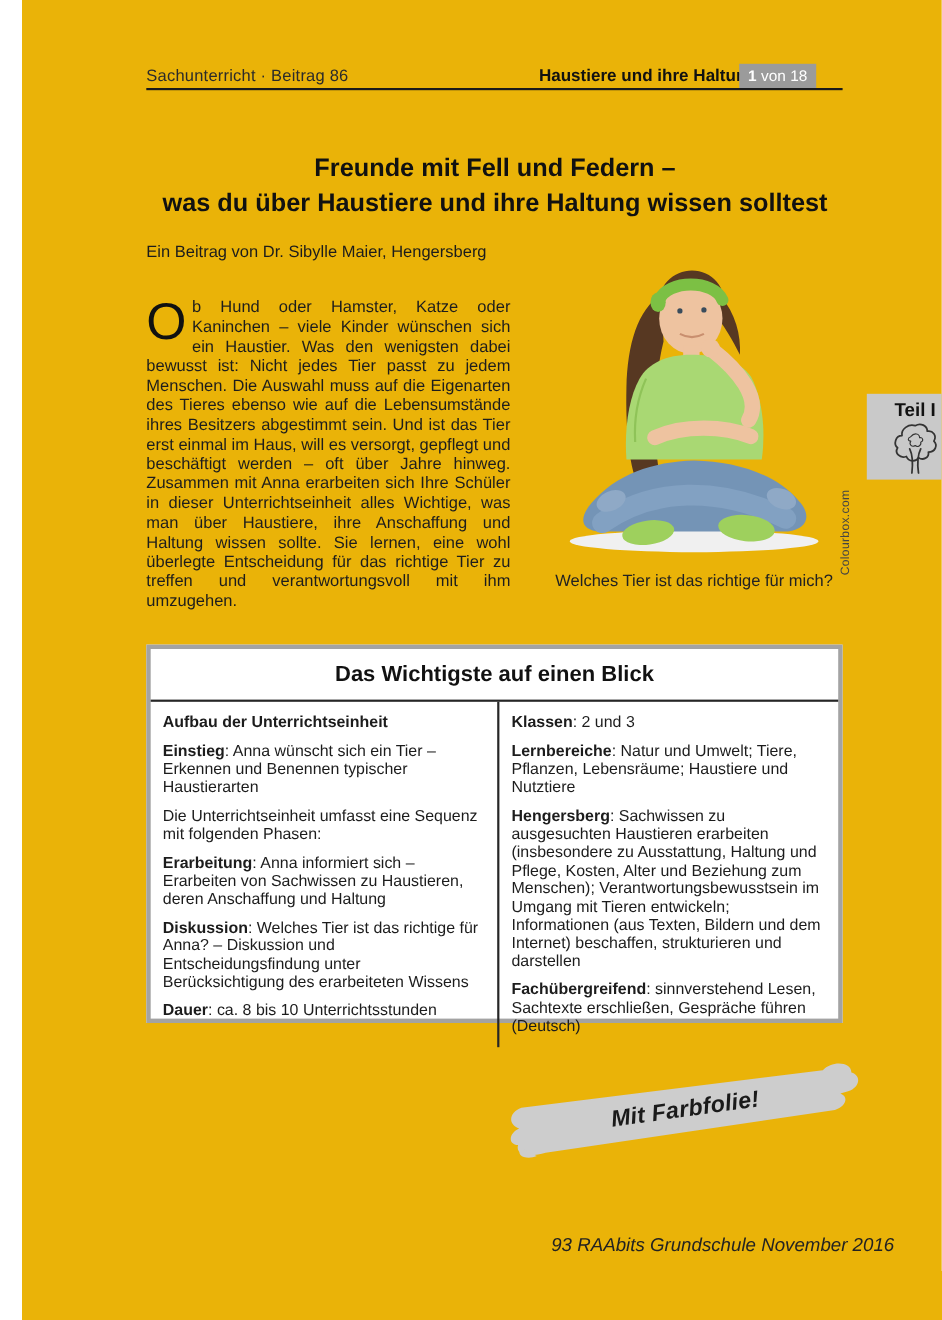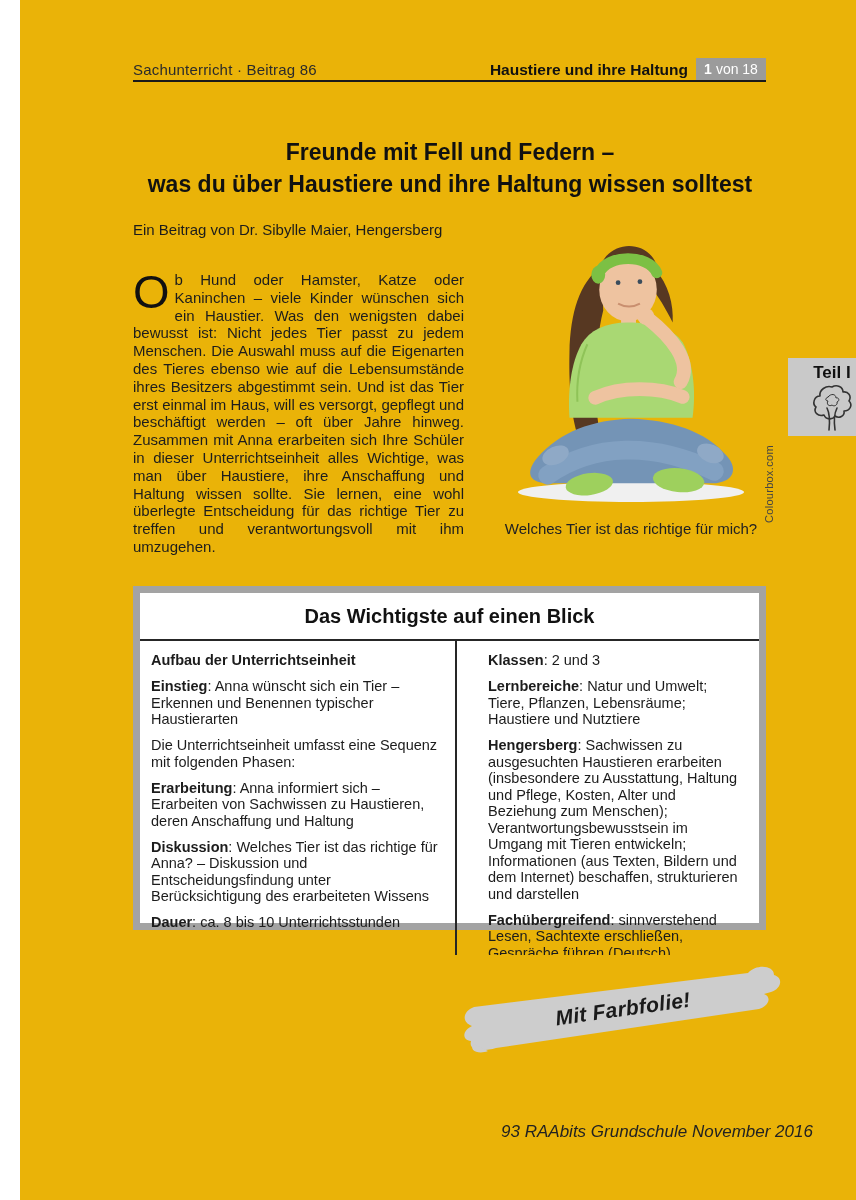--- a/index.html
+++ b/index.html
@@ -2,21 +2,21 @@
 <html><head>
 <meta charset="utf-8">
 <style>
   html,body{margin:0;padding:0;background:#fff;}
   .page{position:relative;width:856px;height:1200px;background:#eab308;overflow:hidden;
         font-family:"Liberation Sans", sans-serif;color:#1c1c1c;margin-left:20px;}
 
   
   .header-left{position:absolute;left:113px;top:61px;font-size:15px;color:#2b2b2b;letter-spacing:.2px;}
   .header-right{position:absolute;top:61px;right:188px;font-size:15.5px;font-weight:bold;color:#111;}
-  .page-badge{position:absolute;left:676px;top:58px;width:70px;height:22px;background:#9b9b9b;
+  .page-badge{position:absolute;left:652px;top:58px;width:70px;height:22px;background:#9b9b9b;
         color:#fff;font-size:14px;line-height:22px;text-align:center;}
   .page-badge .num{font-weight:bold;margin-right:4px;}
   .header-rule{position:absolute;left:113px;top:80px;width:633px;height:2px;background:#1a1a1a;}
 
   
   .doc-title{position:absolute;left:110px;top:136px;width:640px;text-align:center;
         font-size:23px;line-height:32px;font-weight:bold;color:#111;}
   .byline{position:absolute;left:113px;top:221px;font-size:15px;}
 
   
@@ -30,25 +30,25 @@
   .photo-caption{position:absolute;left:460px;top:520px;width:302px;text-align:center;font-size:15px;color:#222;}
   .photo-credit{position:absolute;left:743px;top:423px;height:100px;font-size:11px;color:#444;
         writing-mode:vertical-rl;transform:rotate(180deg);letter-spacing:.3px;}
 
   
   .part-tab{position:absolute;left:768px;top:358px;width:88px;height:78px;background:#c9c9c9;text-align:center;}
   .part-tab-label{font-weight:bold;font-size:17px;color:#111;margin-top:5px;text-align:center;}
   .part-tab svg{display:block;margin:0 auto;}
 
   
-  .overview{position:absolute;left:113px;top:586px;width:633px;height:344px;border:7px solid #a3a3a3;
+  .overview{position:absolute;left:113px;top:586px;width:633px;height:344px;border:4px solid #a3a3a3;
         box-sizing:border-box;background:#fff;}
   .overview-title{height:46px;line-height:46px;text-align:center;font-weight:bold;font-size:20px;
         border-bottom:2px solid #262626;color:#111;}
-  .overview-cols{display:flex;height:314px;gap:20px;}
+  .overview-cols{display:flex;height:314px;}
   .ov-col{box-sizing:border-box;padding:11px 13px 0 11px;font-size:14.5px;line-height:16.5px;overflow:hidden;}
   .ov-col.left{width:317px;border-right:2px solid #262626;}
   .ov-col.right{flex:1;}
   .ov-col p{margin:0 0 9.5px 0;}
   .ov-col .lbl{font-weight:bold;}
 
   
   .banner{position:absolute;left:438px;top:958px;width:330px;height:102px;}
   .banner svg{position:absolute;left:0;top:0;width:100%;height:100%;}
   .banner-text{position:absolute;left:0;top:0;width:100%;height:100%;display:flex;align-items:center;

